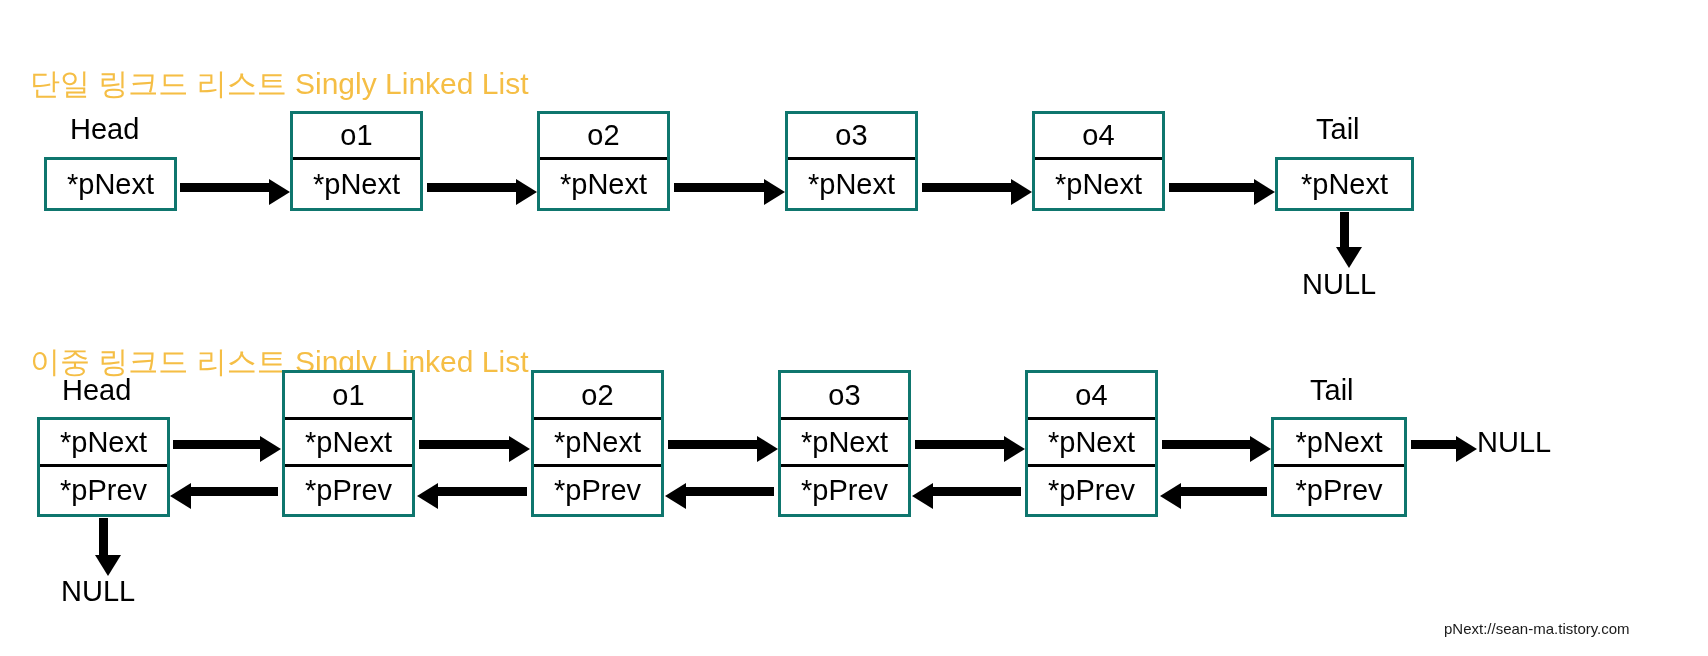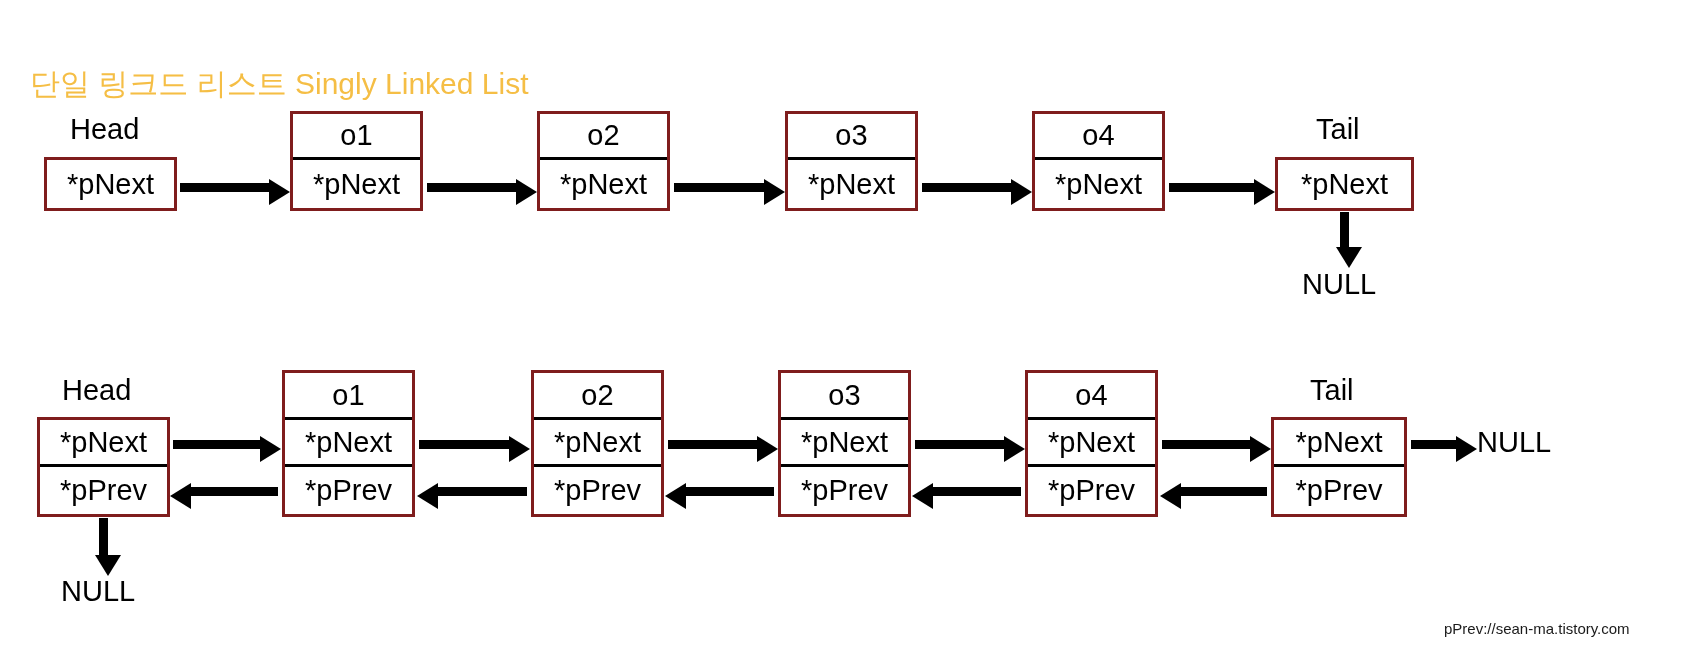--- a/index.html
+++ b/index.html
@@ -27,21 +27,21 @@
     color: #F5BE45;
     white-space: nowrap;
     letter-spacing: 0px;
     margin-top: 40px;
   }
 
   
   .node {
     position: absolute;
     box-sizing: border-box;
-    border: 3px solid #7f1d1d;
+    border: 3px solid #0f766e;
     background: #0f766e;
     display: flex;
     flex-direction: column;
   }
   .node .cell {
     box-sizing: border-box;
     display: flex;
     align-items: center;
     justify-content: center;
     font-size: 29px;
@@ -149,20 +149,21 @@
 
   <div class="arrow-h" style="left:180px; top:183px; width:90px;"></div>
   <div class="arrow-h" style="left:427px; top:183px; width:90px;"></div>
   <div class="arrow-h" style="left:674px; top:183px; width:91px;"></div>
   <div class="arrow-h" style="left:922px; top:183px; width:90px;"></div>
   <div class="arrow-h" style="left:1169px; top:183px; width:86px;"></div>
 
   <div class="arrow-v" style="left:1340px; top:212px; height:36px;"></div>
   <div class="plain-label" style="left:1302px; top:270px;">NULL</div>
 
+  <div class="section-title" style="left:30px; top:302px;">이중 링크드 리스트 Singly Linked List</div>
 
   <div class="plain-label" style="left:62px; top:376px;">Head</div>
   <div class="node" style="left:37px; top:417px; width:133px; height:100px;">
     <div class="cell hdr" style="height:47px;">*pNext</div>
     <div class="cell" style="height:47px;">*pPrev</div>
   </div>
 
   <div class="node" style="left:282px; top:370px; width:133px; height:147px;">
     <div class="cell hdr" style="height:47px;">o1</div>
     <div class="cell hdr" style="height:47px;">*pNext</div>
@@ -203,15 +204,15 @@
 
   <div class="arrow-h left" style="left:190px; top:487px; width:88px;"></div>
   <div class="arrow-h left" style="left:437px; top:487px; width:90px;"></div>
   <div class="arrow-h left" style="left:685px; top:487px; width:89px;"></div>
   <div class="arrow-h left" style="left:932px; top:487px; width:89px;"></div>
   <div class="arrow-h left" style="left:1180px; top:487px; width:87px;"></div>
 
   <div class="arrow-v" style="left:99px; top:518px; height:38px;"></div>
   <div class="plain-label" style="left:61px; top:577px;">NULL</div>
 
-  <div class="watermark" style="left:1444px; top:620px;">pPrev://sean-ma.tistory.com</div>
+  <div class="watermark" style="left:1444px; top:620px;">pNext://sean-ma.tistory.com</div>
 
 </div>
 
 </body></html>

